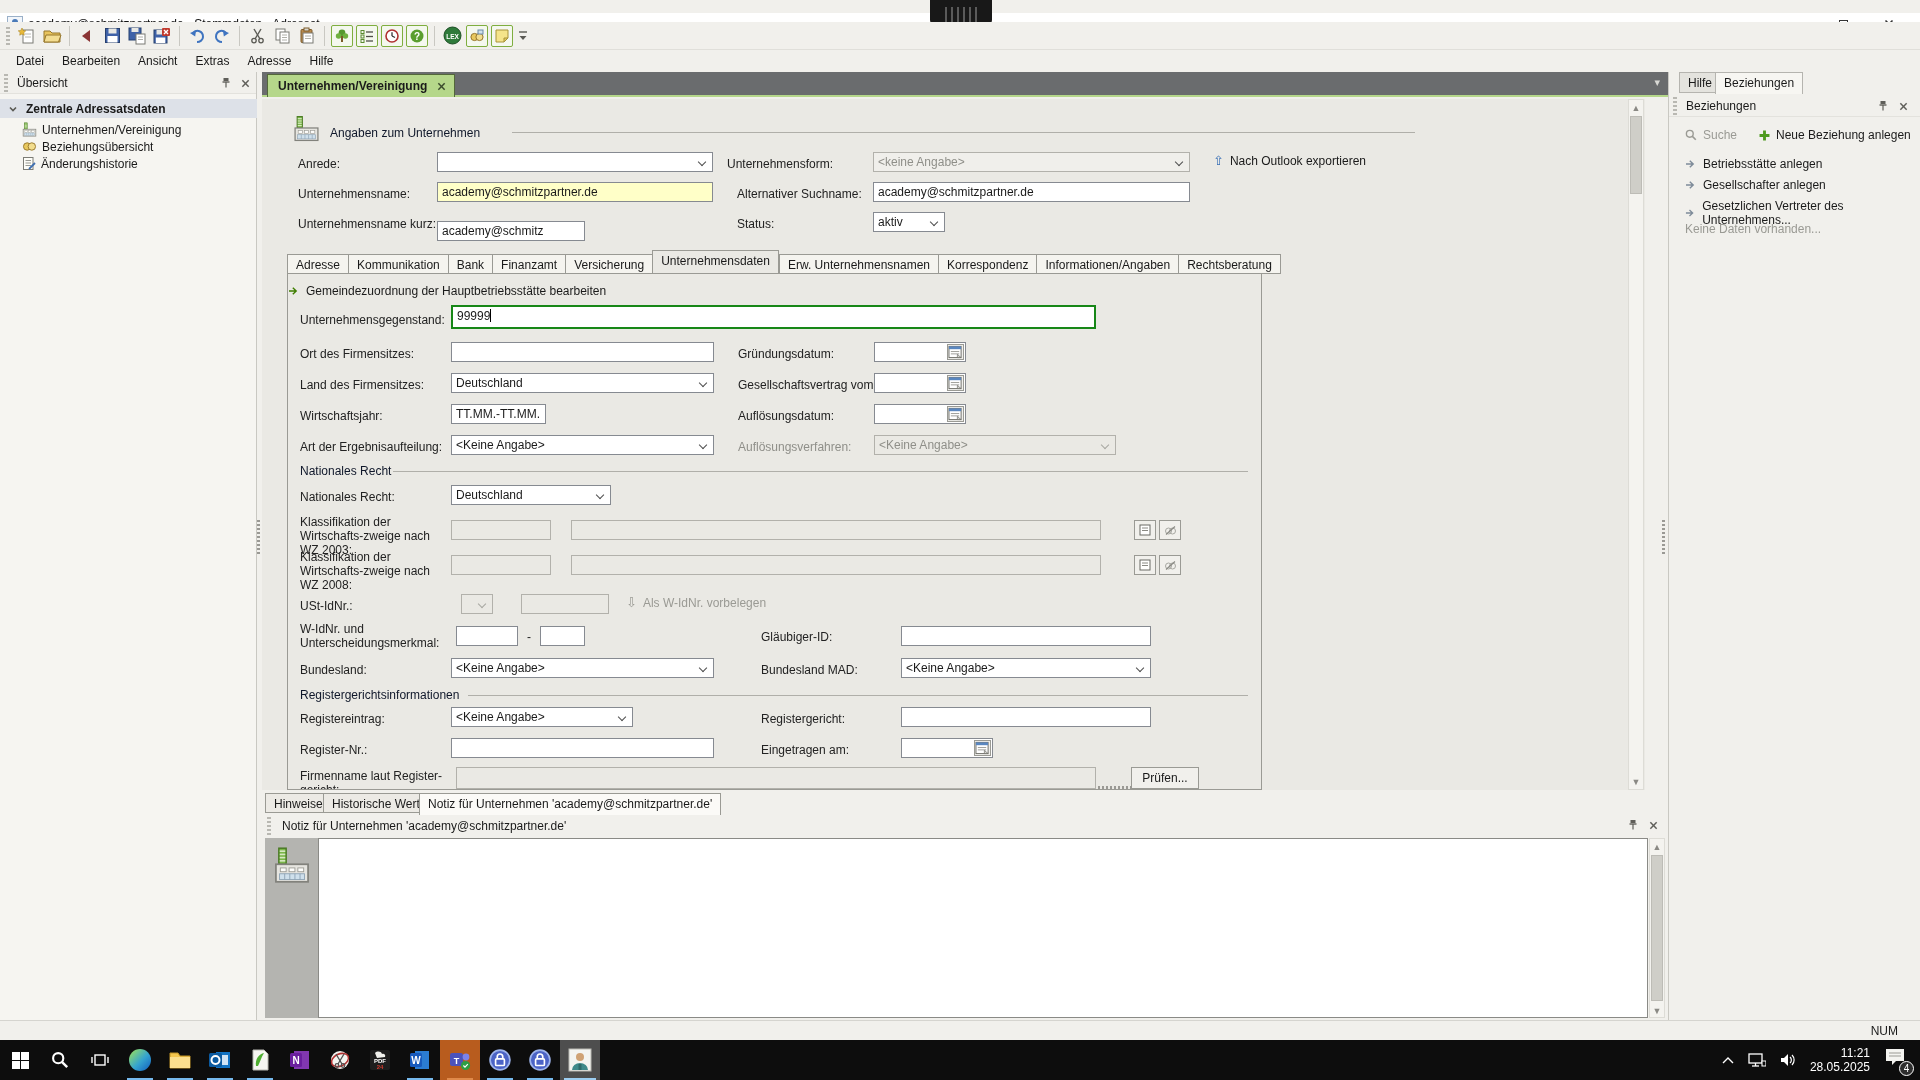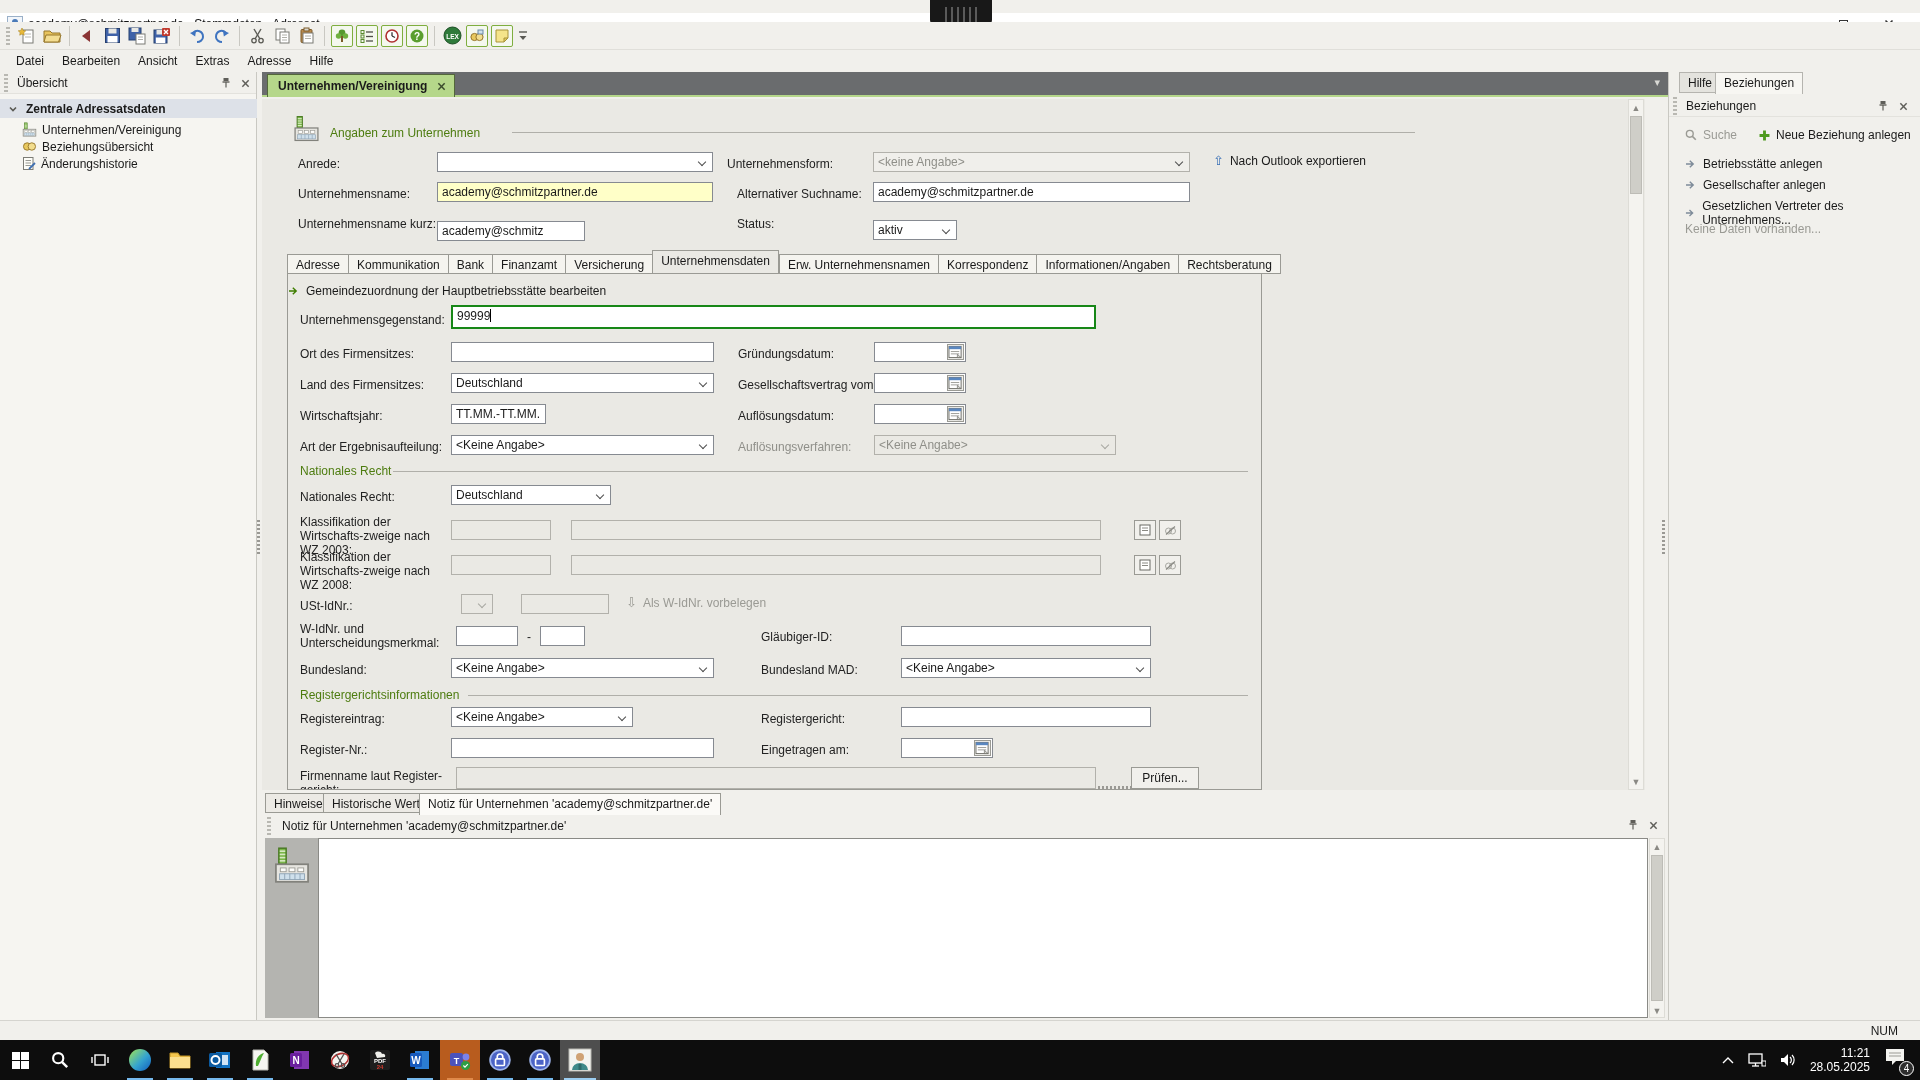--- a/index.html
+++ b/index.html
@@ -46,21 +46,21 @@
   .lbl.dim { color:#8f8f89; }
   .fld { position:absolute; height:20px; background:#fff; border:1px solid #868a91; font-size:12px; padding:2px 4px; white-space:nowrap; overflow:hidden; }
   .fld.yellow { background:#ffffc8; }
   .fld.dis { background:#eae9e4; border-color:#b2b1ab; color:#8f8f89; }
   .fld.dis2 { background:#f0efeb; border-color:#b2b1ab; color:#8f8f89; }
   .fld.focus { border:2px solid #178717; height:24px; }
   .chev { position:absolute; right:7px; top:6px; width:6px; height:6px; border-right:1.4px solid #4e4e4e; border-bottom:1.4px solid #4e4e4e; transform:rotate(45deg); }
   .dis .chev { border-color:#a8a7a1; }
   .caret { display:inline-block; width:1px; height:13px; background:#000; vertical-align:-2px; }
   .calbtn { position:absolute; right:1px; top:1px; width:17px; height:16px; background:#f1f0ec; border:1px solid #9a9a94; display:flex; align-items:center; justify-content:center; }
-  .gtext { color:#4d7c0f; }
+  .gtext { color:#0f172a; }
   .fsline { position:absolute; height:1px; background:#b0afa9; }
   .linkrow { position:absolute; display:flex; align-items:center; gap:6px; }
   .minibtn { position:absolute; width:22px; height:20px; background:#f1f0ec; border:1px solid #9a9a94; display:flex; align-items:center; justify-content:center; }
 
   
   #innertabs { position:absolute; left:25px; top:151px; display:flex; align-items:flex-end; }
   #innertabs .itab { height:20px; padding:3px 8px 0 8px; background:#f5f4ef; border:1px solid #9a9a94; border-right:none; white-space:nowrap; }
   #innertabs .itab:last-child { border-right:1px solid #9a9a94; }
   #innertabs .itab.active { height:24px; background:#eae9e4; border-right:1px solid #9a9a94; position:relative; z-index:3; }
   #formpanel { position:absolute; left:25px; top:174px; width:975px; height:517px; border:1px solid #9a9a94; background:#eae9e4; overflow:hidden; }
@@ -415,21 +415,21 @@
     </div>
 
     <span class="lbl" style="left:36px;top:88px">Unternehmensname:</span>
     <div class="fld yellow" style="left:175px;top:83px;width:276px"><span>academy@schmitzpartner.de</span></div>
     <span class="lbl" style="left:475px;top:88px">Alternativer Suchname:</span>
     <div class="fld" style="left:611px;top:83px;width:317px"><span>academy@schmitzpartner.de</span></div>
 
     <span class="lbl" style="left:36px;top:118px">Unternehmensname kurz:</span>
     <div class="fld" style="left:175px;top:122px;width:148px"><span>academy@schmitz</span></div>
     <span class="lbl" style="left:475px;top:118px">Status:</span>
-    <div class="fld" style="left:611px;top:121px;width:84px"><span>aktiv</span><span class="chev"></span></div>
+    <div class="fld" style="left:611px;top:113px;width:72px"><span>aktiv</span><span class="chev"></span></div>
 
     <div id="innertabs">
       <div class="itab">Adresse</div>
       <div class="itab">Kommunikation</div>
       <div class="itab">Bank</div>
       <div class="itab">Finanzamt</div>
       <div class="itab">Versicherung</div>
       <div class="itab active">Unternehmensdaten</div>
       <div class="itab">Erw. Unternehmensnamen</div>
       <div class="itab">Korrespondenz</div>

